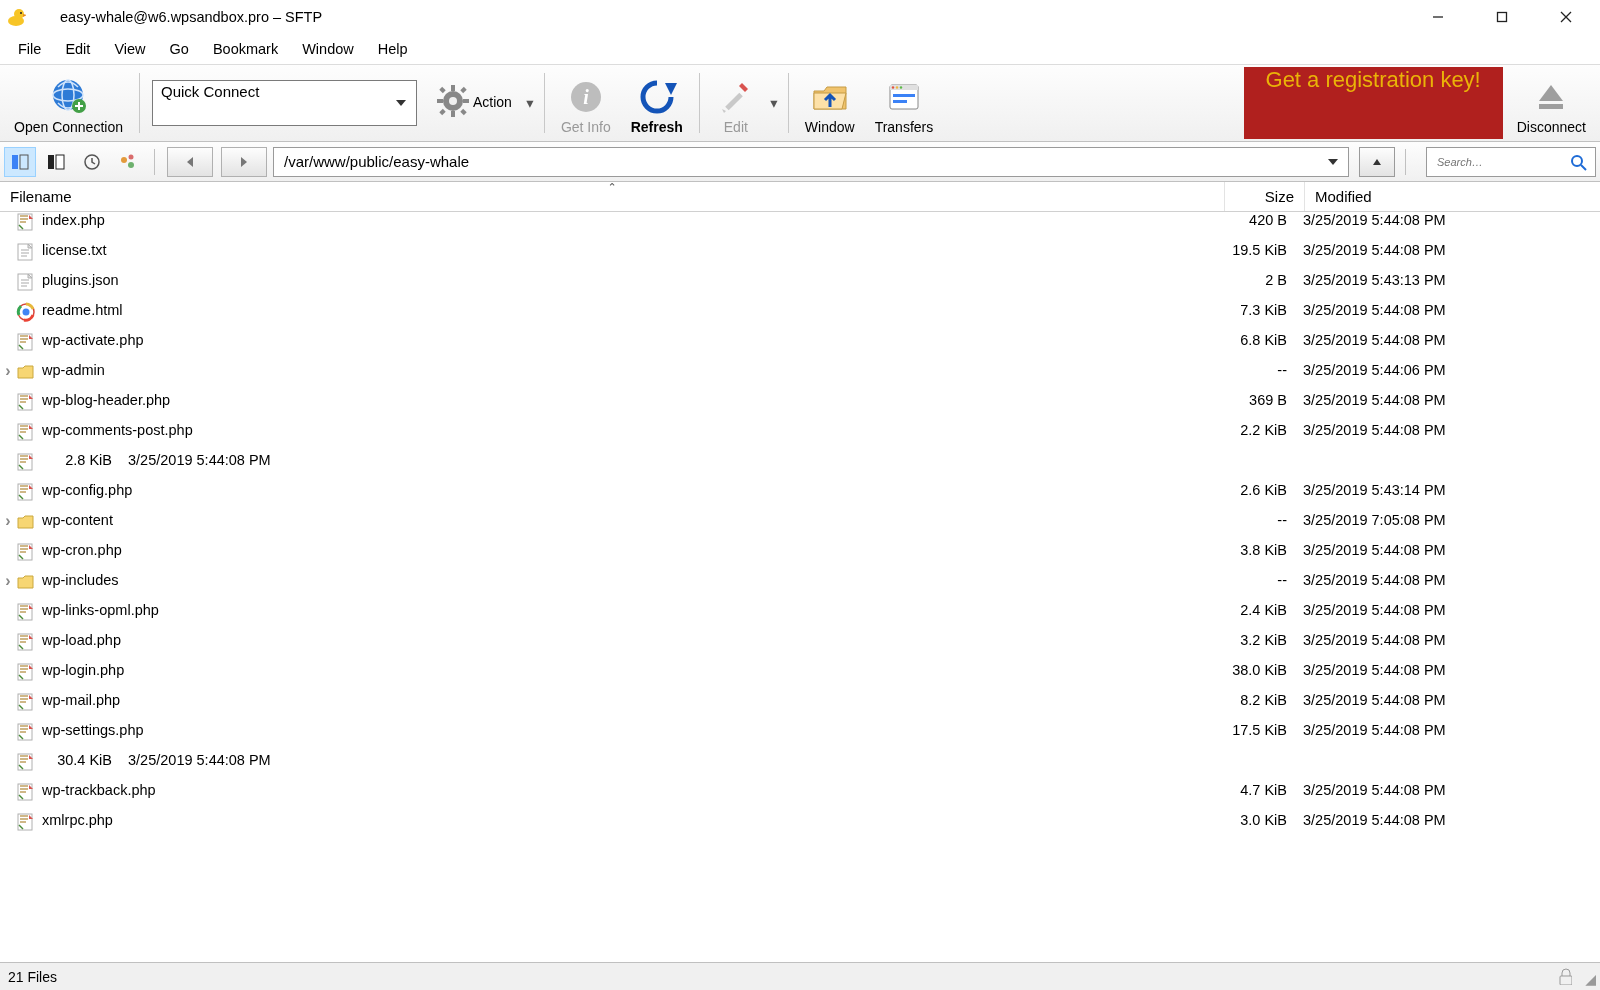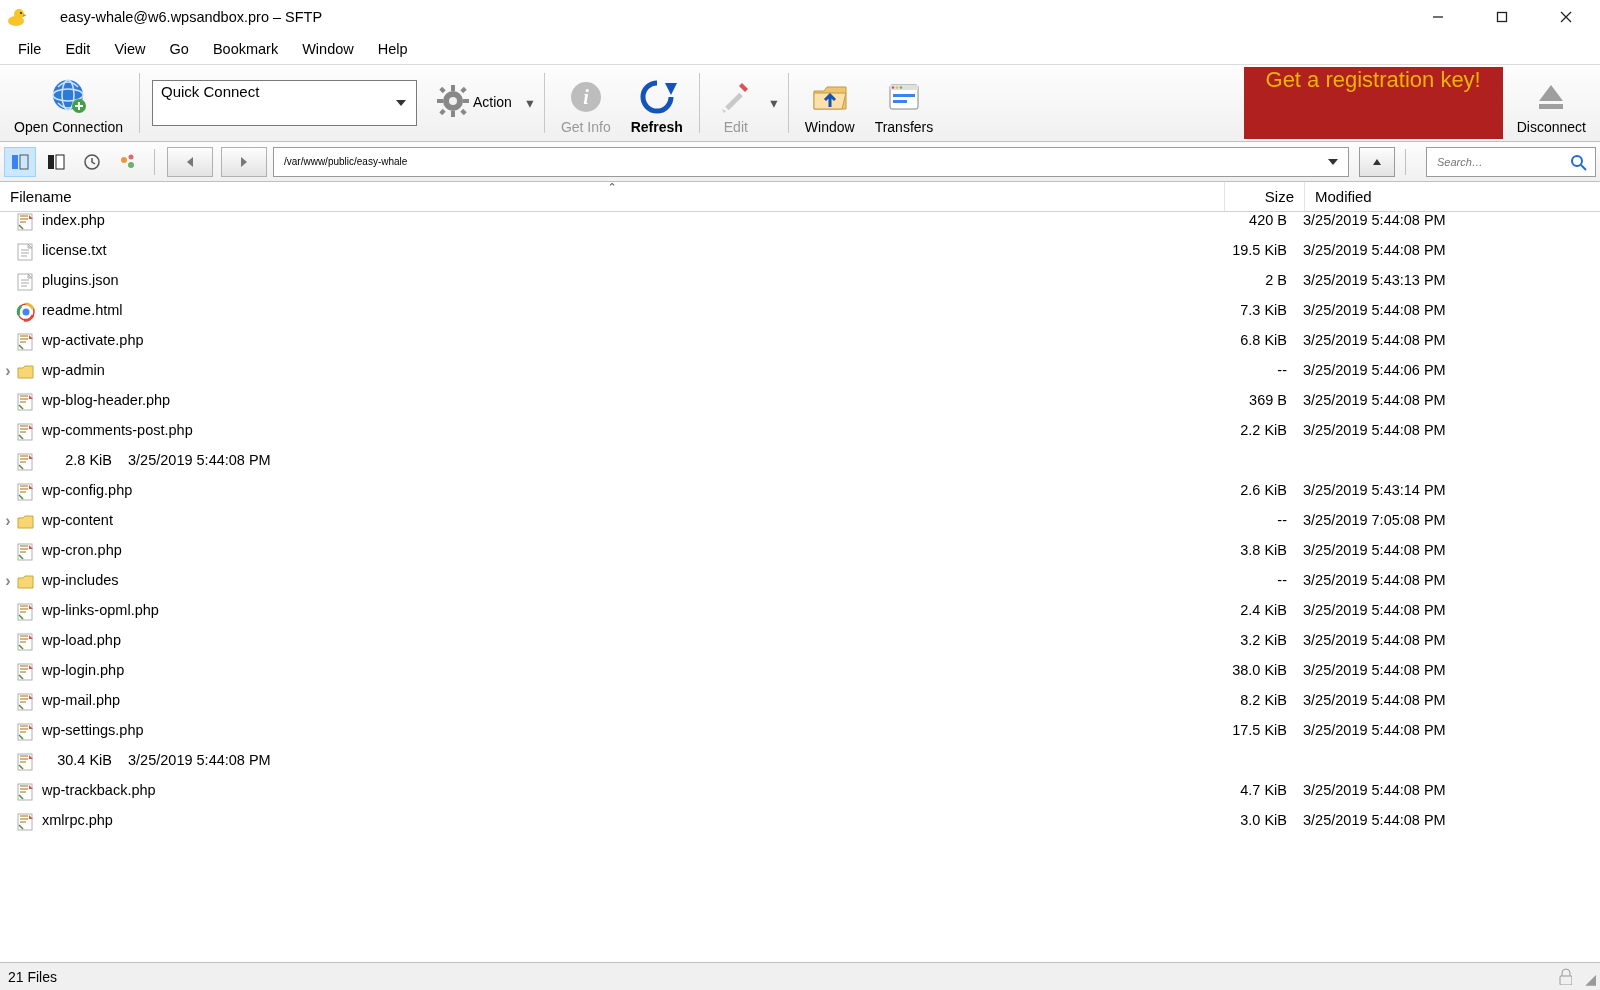--- a/index.html
+++ b/index.html
@@ -143,21 +143,21 @@
   }
   .nav-fwdback svg path { fill:#777; }
   .path-combo {
     flex:1;
     height:30px;
     border:1px solid #9a9a9a;
     background:#fff;
     display:flex; align-items:center;
     padding:0 30px 0 10px;
     position:relative;
-    font-size:10px;
+    font-size:15px;
   }
   .path-combo::after {
     content:""; position:absolute; right:10px; top:50%;
     transform: translateY(-50%);
     border-left:5px solid transparent;
     border-right:5px solid transparent;
     border-top:6px solid #333;
   }
   .up-btn {
     width:36px; height:30px;

